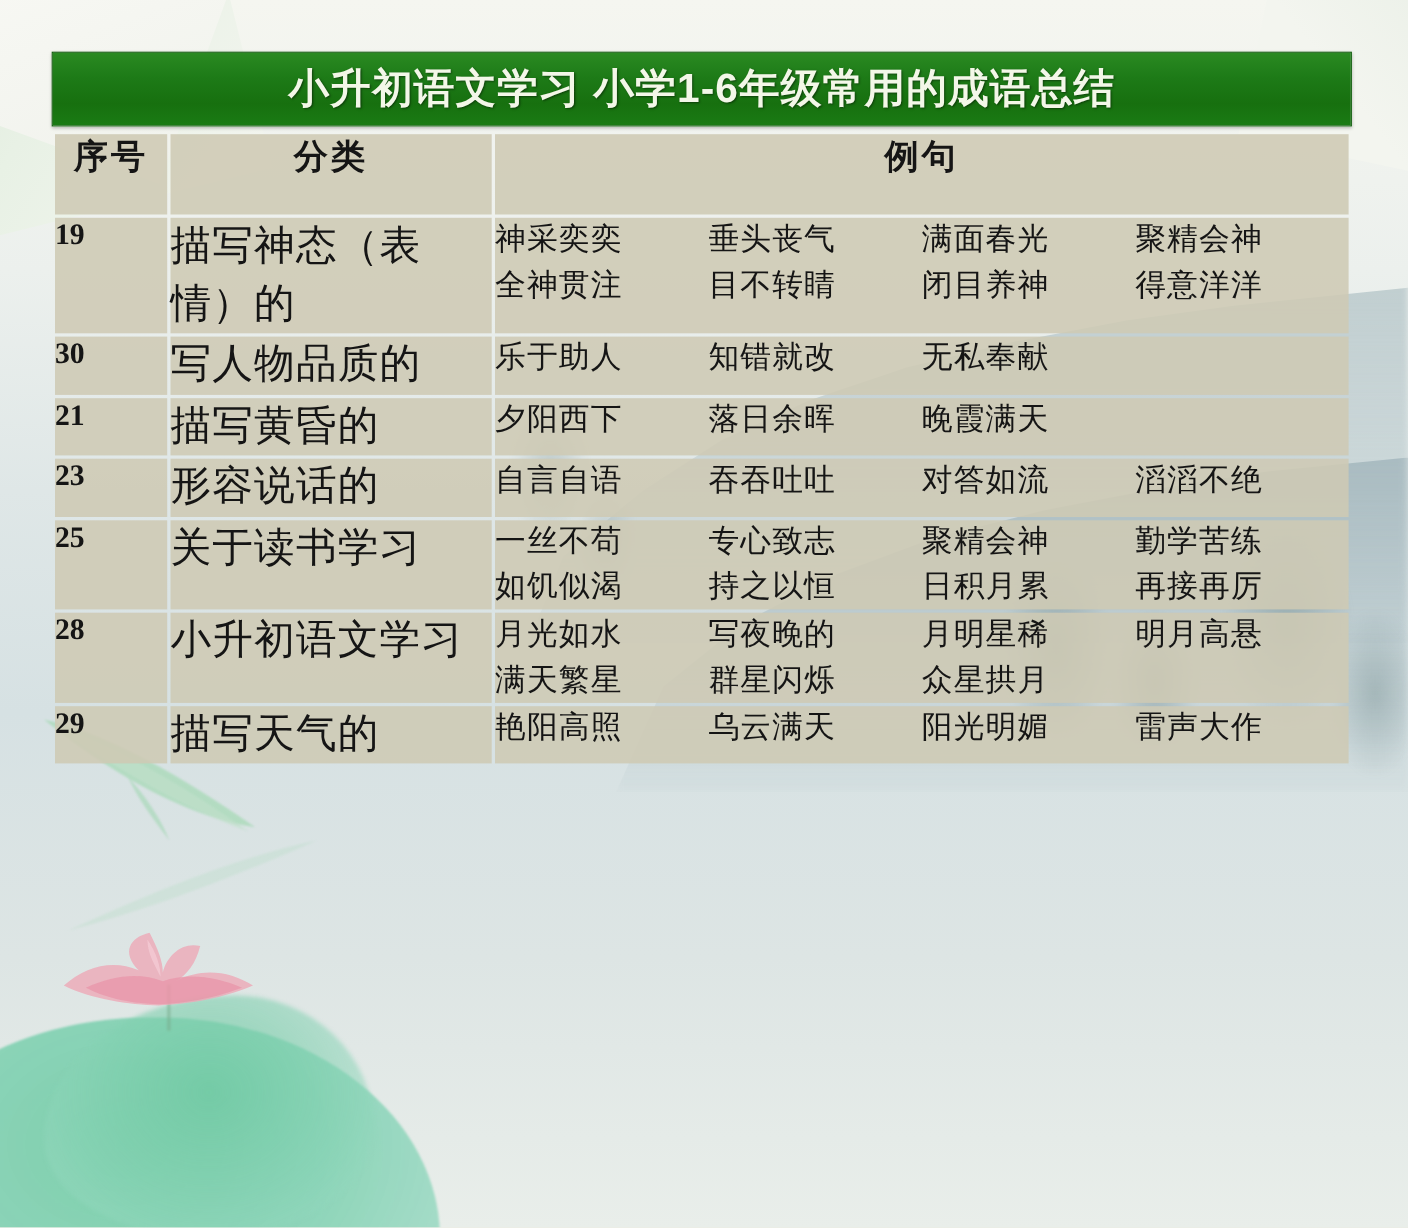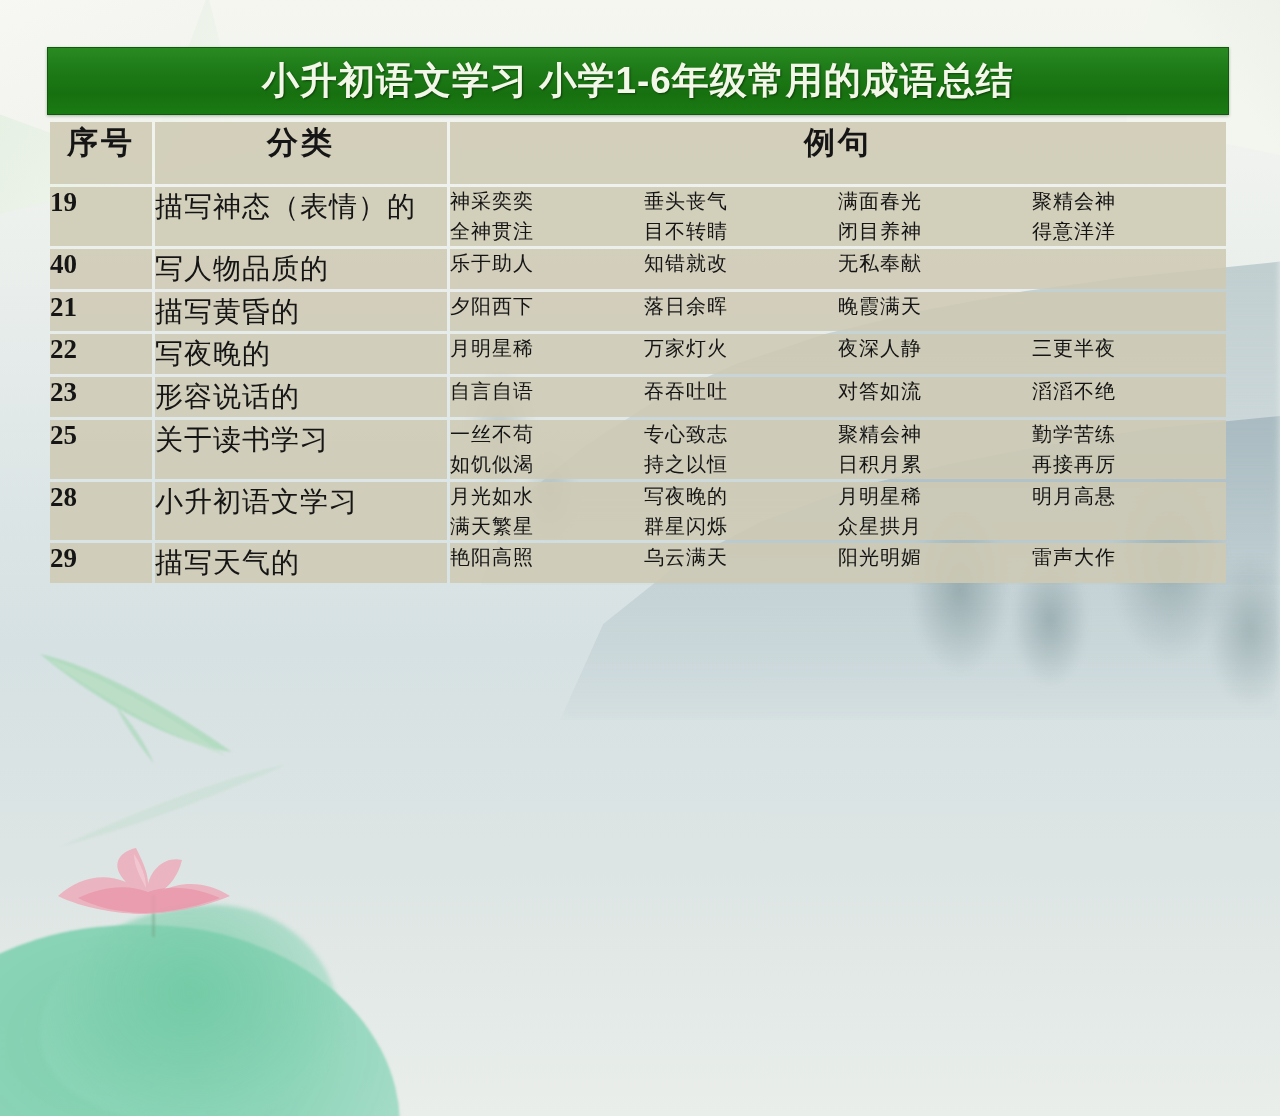--- a/index.html
+++ b/index.html
@@ -184,54 +184,54 @@
     border: none;
     padding: 0;
     vertical-align: top;
     color: #151515;
   }
   .col-no   { width: 102px; }
   .col-cat  { width: 292px; }
   .col-ex   { width: auto; }
 
   th.hdr {
-    height: 62px;
+    height: 73px;
     text-align: center;
     vertical-align: middle;
     font-size: 31px;
     font-weight: bold;
     font-family: "Liberation Serif", "DejaVu Serif", serif;
     letter-spacing: 3px;
   }
 
   td.cell-no {
     text-align: left;
     font-size: 27px;
     font-weight: bold;
     font-family: "Liberation Serif", "DejaVu Serif", serif;
     padding-top: 16px;
   }
   td.cell-cat {
-    font-size: 28px;
+    font-size: 37px;
     font-family: "Liberation Serif", "DejaVu Serif", serif;
     padding: 14px 12px 10px 16px;
     line-height: 1.42;
     letter-spacing: 1px;
   }
   td.cell-ex {
     padding: 12px 10px 10px 16px;
   }
   .ex-grid {
     display: grid;
     grid-template-columns: repeat(4, 1fr);
     row-gap: 2px;
     column-gap: 0px;
   }
   .ex-item {
-    font-size: 20px;
+    font-size: 28px;
     font-family: "Liberation Serif", "DejaVu Serif", serif;
     line-height: 1.42;
     letter-spacing: 1px;
     white-space: nowrap;
     text-align: left;
   }
   .ex-item.blank { visibility: hidden; }
 
   tr.tall td { }
 </style>
@@ -298,52 +298,40 @@
                 <div class="ex-item">满面春光</div>
                 <div class="ex-item">聚精会神</div>
                 <div class="ex-item">全神贯注</div>
                 <div class="ex-item">目不转睛</div>
                 <div class="ex-item">闭目养神</div>
                 <div class="ex-item">得意洋洋</div>
               </div>
             </td>
           </tr>
           <tr>
-            <td class="cell-no">40</td>
+            <td class="cell-no">30</td>
             <td class="cell-cat">写人物品质的</td>
             <td class="cell-ex">
               <div class="ex-grid">
                 <div class="ex-item">乐于助人</div>
                 <div class="ex-item">知错就改</div>
                 <div class="ex-item">无私奉献</div>
                 <div class="ex-item blank">&nbsp;</div>
               </div>
             </td>
           </tr>
           <tr>
             <td class="cell-no">21</td>
             <td class="cell-cat">描写黄昏的</td>
             <td class="cell-ex">
               <div class="ex-grid">
                 <div class="ex-item">夕阳西下</div>
                 <div class="ex-item">落日余晖</div>
                 <div class="ex-item">晚霞满天</div>
                 <div class="ex-item blank">&nbsp;</div>
-              </div>
-            </td>
-          </tr>
-          <tr>
-            <td class="cell-no">22</td>
-            <td class="cell-cat">写夜晚的</td>
-            <td class="cell-ex">
-              <div class="ex-grid">
-                <div class="ex-item">月明星稀</div>
-                <div class="ex-item">万家灯火</div>
-                <div class="ex-item">夜深人静</div>
-                <div class="ex-item">三更半夜</div>
               </div>
             </td>
           </tr>
           <tr>
             <td class="cell-no">23</td>
             <td class="cell-cat">形容说话的</td>
             <td class="cell-ex">
               <div class="ex-grid">
                 <div class="ex-item">自言自语</div>
                 <div class="ex-item">吞吞吐吐</div>

